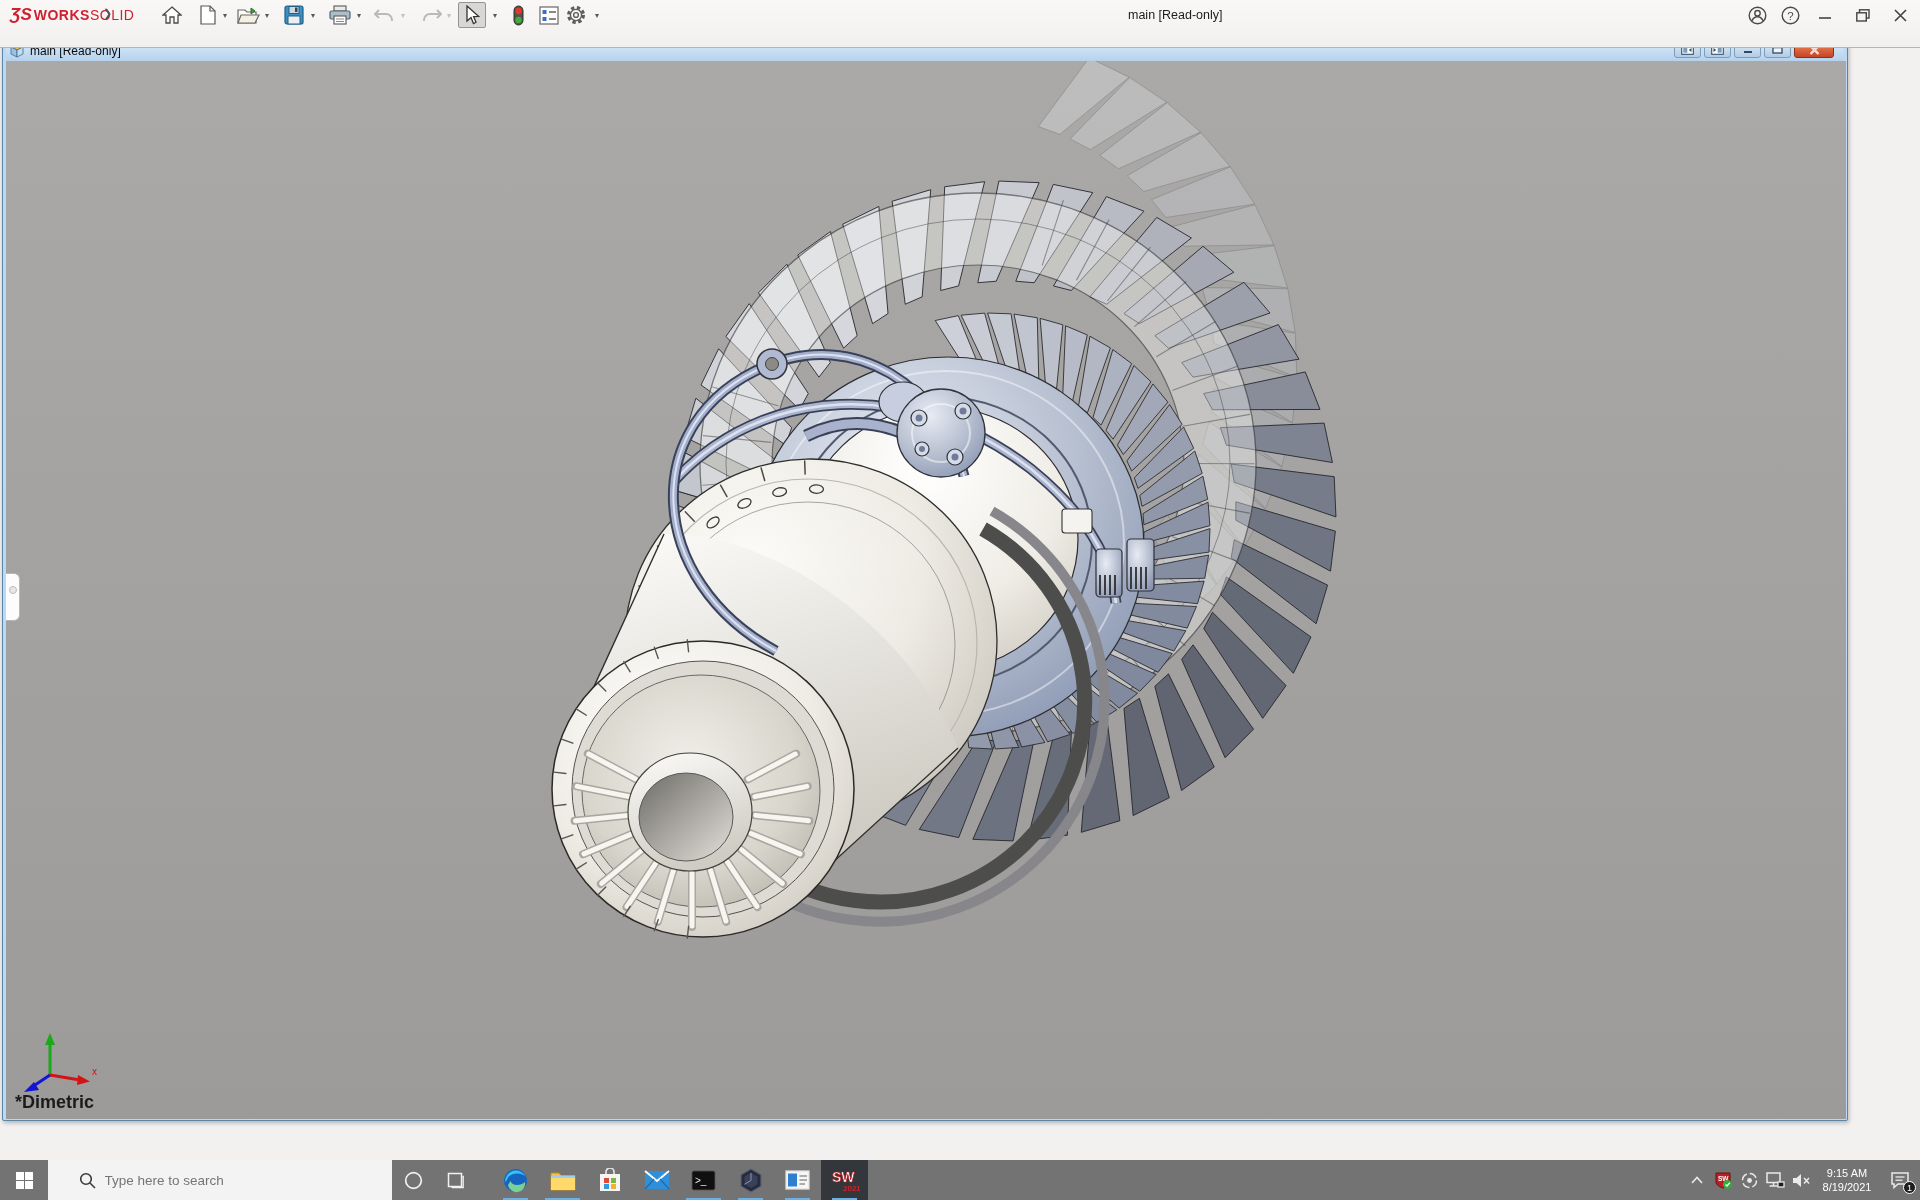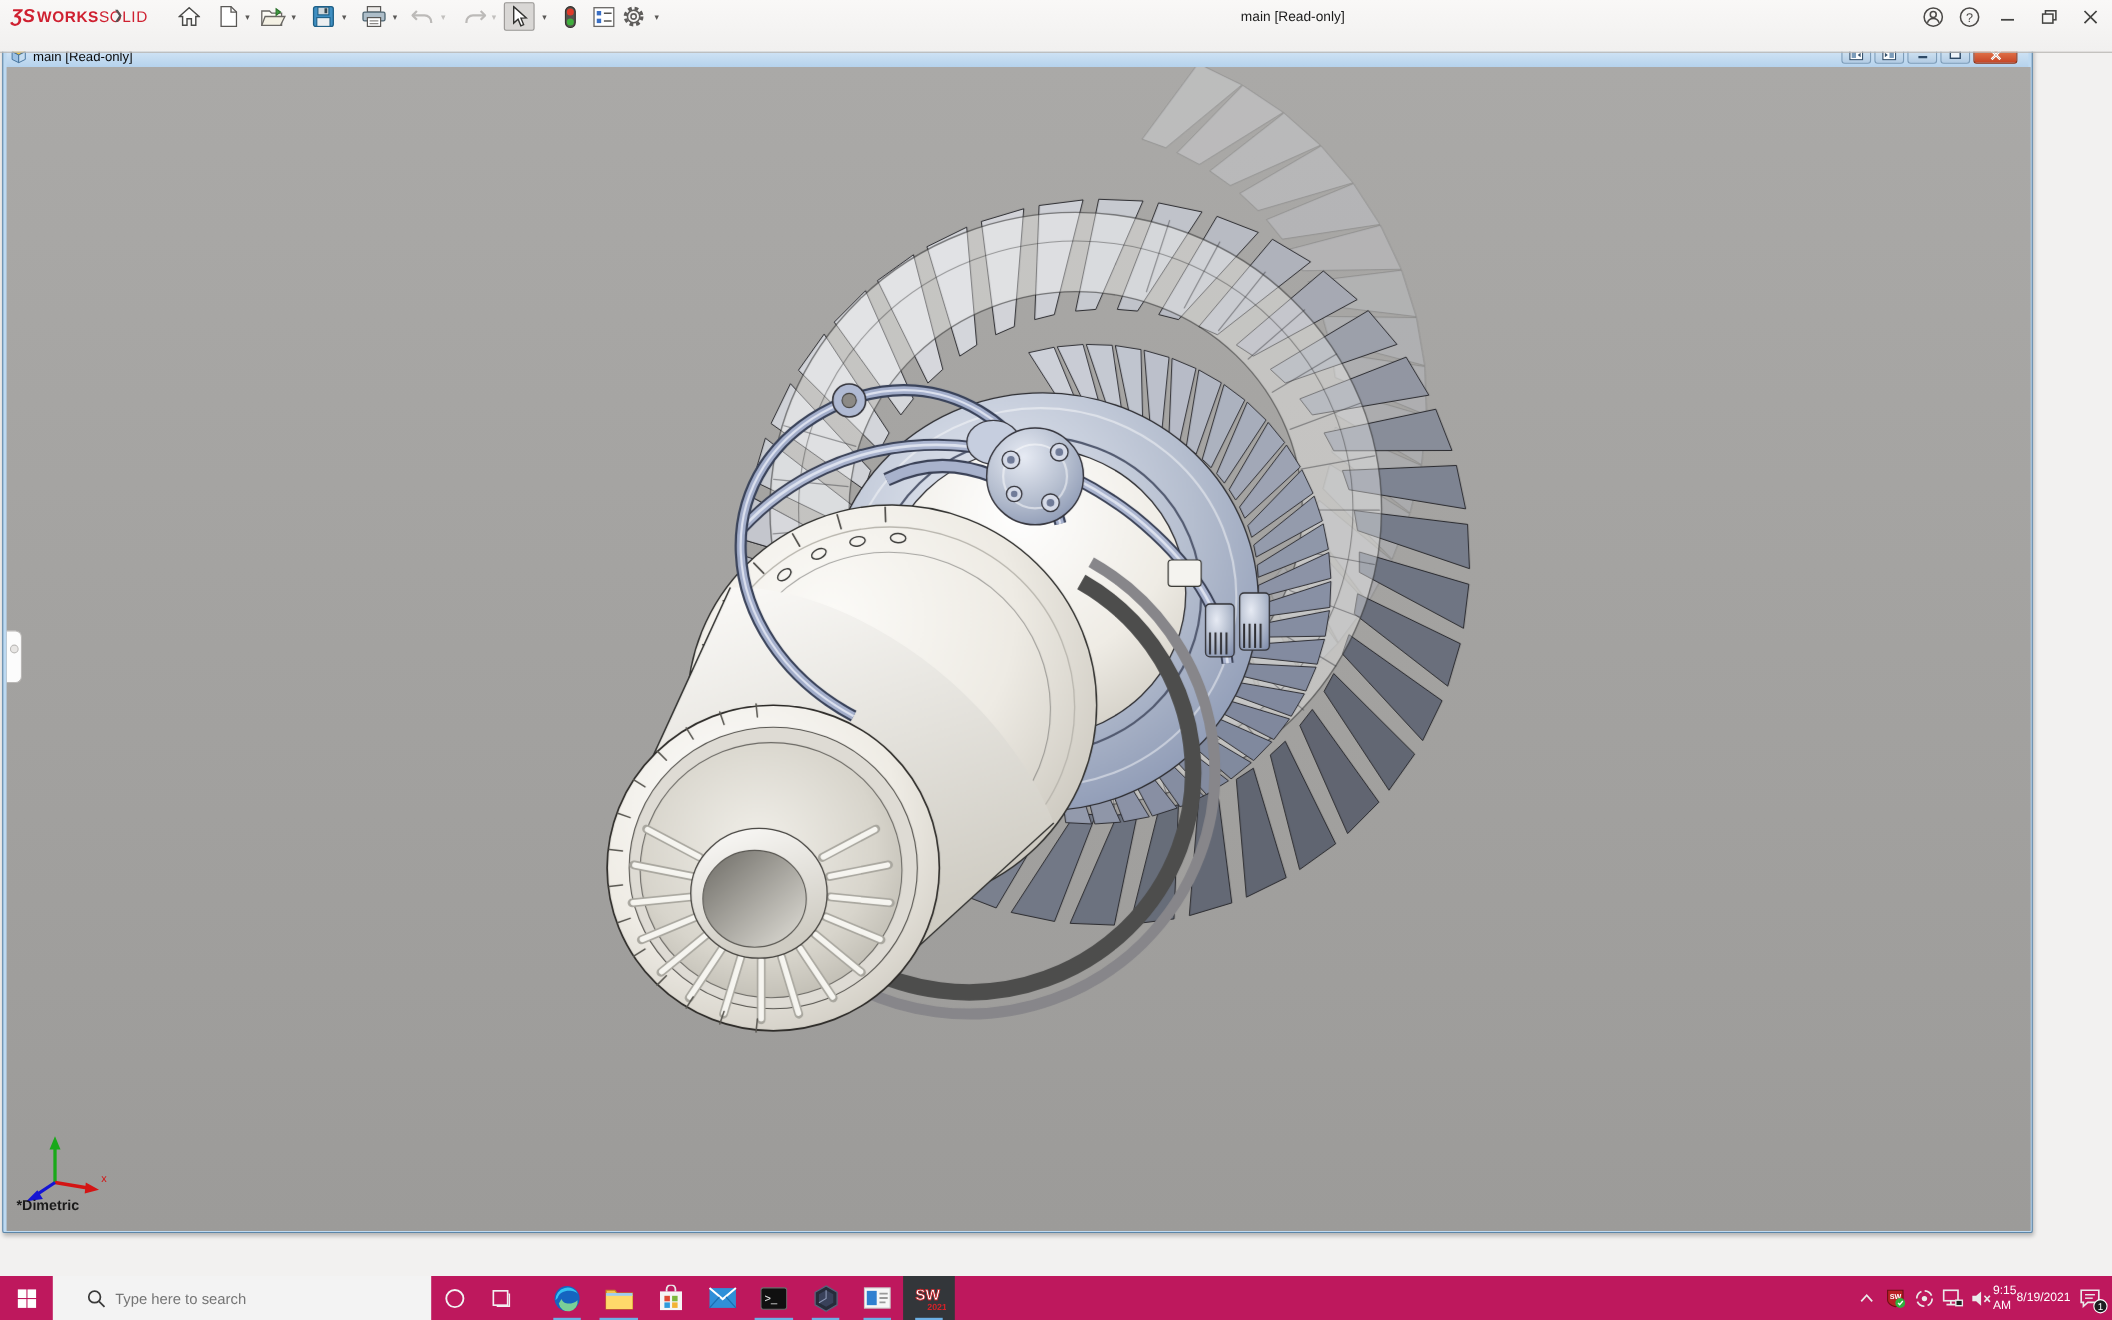--- a/index.html
+++ b/index.html
@@ -21,37 +21,37 @@
   #mdi{position:absolute;left:0;top:31px;width:1920px;height:1130px;background:#f2f1f0}
   
   #docwin{position:absolute;left:2px;top:36px;width:1846px;height:1085px;background:#bdd9f1;border:1px solid #5c86a8;border-radius:6px 6px 2px 2px;padding:3px;box-shadow:1px 2px 4px rgba(0,0,0,.25);z-index:10}
   #doctitle{height:21px;background:linear-gradient(#dcebf9,#b5d2ec);display:flex;align-items:center;position:relative;border-radius:4px 4px 0 0}
   #doctitle .dtxt{font-size:12px;color:#0a0a0a;margin-left:5px}
   #docbtns{position:absolute;right:10px;top:1px;display:flex;gap:3px}
   .dbtn{width:27px;height:17px;background:linear-gradient(#f2f7fc,#cadeef 45%,#b3cce4);border:1px solid #7d9cb8;border-radius:3px;display:flex;align-items:center;justify-content:center}
   .dbtn.close{width:40px;background:linear-gradient(#f0a58c,#dd6b43 45%,#c54526);border-color:#8d3014}
   
   #viewport{position:relative;width:1840px;height:1058px;background:linear-gradient(#a9a8a6,#9c9b9a);overflow:hidden}
-  #viewlabel{position:absolute;left:9px;bottom:16px;font-size:13px;font-weight:bold;color:#1b1b1b}
+  #viewlabel{position:absolute;left:9px;bottom:6px;font-size:18px;font-weight:bold;color:#1b1b1b}
   #tabhandle{position:absolute;left:0;top:512px;width:14px;height:48px;background:#fcfcfc;border:1px solid #b9b7b5;border-left:none;border-radius:0 6px 6px 0;display:flex;justify-content:center;padding-top:12px}
   #tabhandle .dot{width:8px;height:8px;border-radius:50%;border:1px solid #bdbbb9;background:#e8e6e4}
   #triad{position:absolute;left:16px;bottom:26px}
   
-  #taskbar{position:absolute;left:0;top:1160px;width:1920px;height:40px;background:#be185d;display:flex;align-items:stretch;z-index:40}
+  #taskbar{position:absolute;left:0;top:1160px;width:1920px;height:40px;background:#737373;display:flex;align-items:stretch;z-index:40}
   .tb{display:flex;align-items:center;justify-content:center;position:relative}
   #startbtn{width:48px}
   #searchbox{width:344px;background:#f3f3f3;display:flex;align-items:center}
   #searchbox svg{margin:0 9px 0 13px}
   #searchbox input{border:none;outline:none;background:transparent;font-size:13.5px;color:#454545;width:270px;font-family:"Liberation Sans",sans-serif}
   .tbicon{width:47px}
   .runline{position:absolute;bottom:0;left:11px;width:25px;height:2px;background:#6cb0e4}
   .runline.wide{left:6px;width:35px}
   .tbicon.active{background:#33363a}
   .tray{width:26px}
-  #clock{width:66px;display:flex;flex-direction:row;align-items:center;justify-content:center;color:#fff;font-size:11px;line-height:1.3}
+  #clock{width:66px;display:flex;flex-direction:column;align-items:center;justify-content:center;color:#fff;font-size:11px;line-height:1.3}
   #actioncenter{width:40px}
   #badge{position:absolute;right:4px;bottom:6px;width:13px;height:13px;border:1px solid #fff;border-radius:50%;color:#fff;font-size:9px;display:flex;align-items:center;justify-content:center;background:#1d1e20}
   svg{display:block}
   text{font-family:"Liberation Sans",sans-serif}
 </style>
 </head>
 <body>
 
 <div id="appbar">
   <div class="brand">

